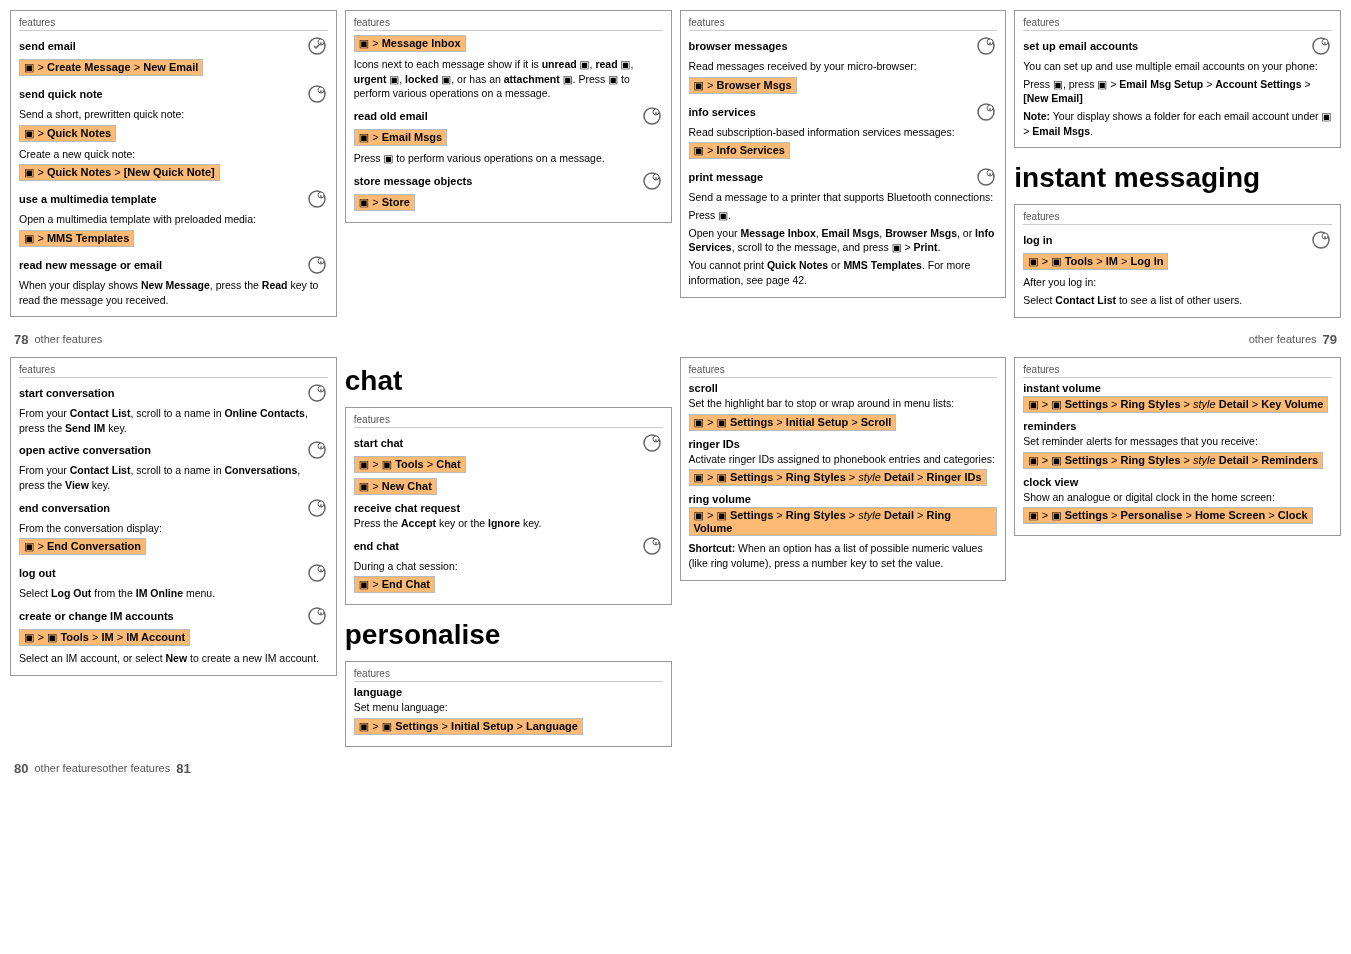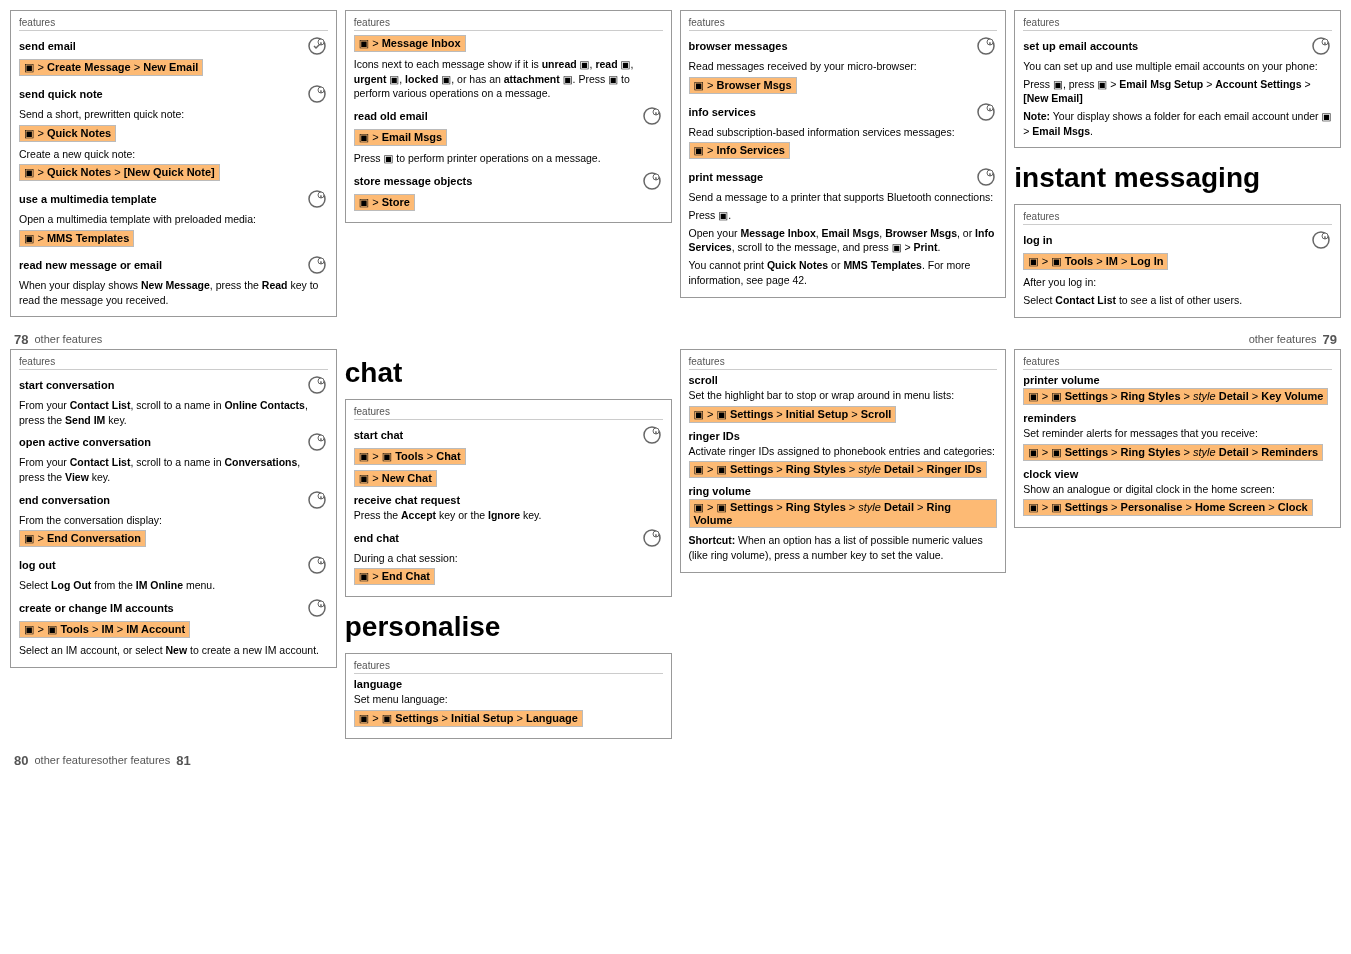--- a/index.html
+++ b/index.html
@@ -195,21 +195,21 @@
             <svg viewBox="0 0 20 20" fill="none" stroke="#666" stroke-width="1.5">
               <circle cx="10" cy="10" r="8"></circle>
               <circle cx="14" cy="6" r="3" fill="#fff" stroke="#666" stroke-width="1"></circle>
               <text x="12.5" y="8.5" font-size="4" fill="#666" stroke="none">A</text>
             </svg>
           </span>
         </div>
         <div class="nav-path-block">
           <span class="nav-path">▣ &gt; <b>Email Msgs</b></span>
         </div>
-        <div class="feature-body">Press ▣ to perform printer operations on a message.</div>
+        <div class="feature-body">Press ▣ to perform various operations on a message.</div>
 
         <div class="feature-title">
           <span>store message objects</span>
           <span class="icon-badge">
             <svg viewBox="0 0 20 20" fill="none" stroke="#666" stroke-width="1.5">
               <circle cx="10" cy="10" r="8"></circle>
               <circle cx="14" cy="6" r="3" fill="#fff" stroke="#666" stroke-width="1"></circle>
               <text x="12.5" y="8.5" font-size="4" fill="#666" stroke="none">A</text>
             </svg>
           </span>
@@ -309,21 +309,21 @@
           <span class="nav-path">▣ &gt; ▣ <b>Tools</b> &gt; <b>IM</b> &gt; <b>Log In</b></span>
         </div>
 
         <div class="feature-body">After you log in:</div>
         <div class="feature-body">Select <b>Contact List</b> to see a list of other users.</div>
       </div>
     </div>
 
   </div>
 
-  <div style="display:flex; justify-content:space-between; margin-bottom:2px; padding: 0 4px;">
+  <div style="display:flex; justify-content:space-between; margin-bottom:10px; padding: 0 4px;">
     <div class="page-footer">
       <span class="page-number">78</span>
       <span>other features</span>
     </div>
     <div class="page-footer right-footer">
       <span>other features</span>
       <span class="page-number">79</span>
     </div>
   </div>
 
@@ -489,21 +489,21 @@
 
         <div class="feature-body"><b>Shortcut:</b> When an option has a list of possible numeric values (like ring volume), press a number key to set the value.</div>
       </div>
     </div>
 
     <div class="column">
       <div class="feature-box">
         <div class="feature-box-header">features</div>
 
         <div class="feature-title">
-          <span>printer volume</span>
+          <span>instant volume</span>
         </div>
         <div class="nav-path-block">
           <span class="nav-path">▣ &gt; ▣ <b>Settings</b> &gt; <b>Ring Styles</b> &gt; <i>style</i> <b>Detail</b> &gt; <b>Key Volume</b></span>
         </div>
 
         <div class="feature-title">
           <span>reminders</span>
         </div>
         <div class="feature-body">Set reminder alerts for messages that you receive:</div>
         <div class="nav-path-block">

